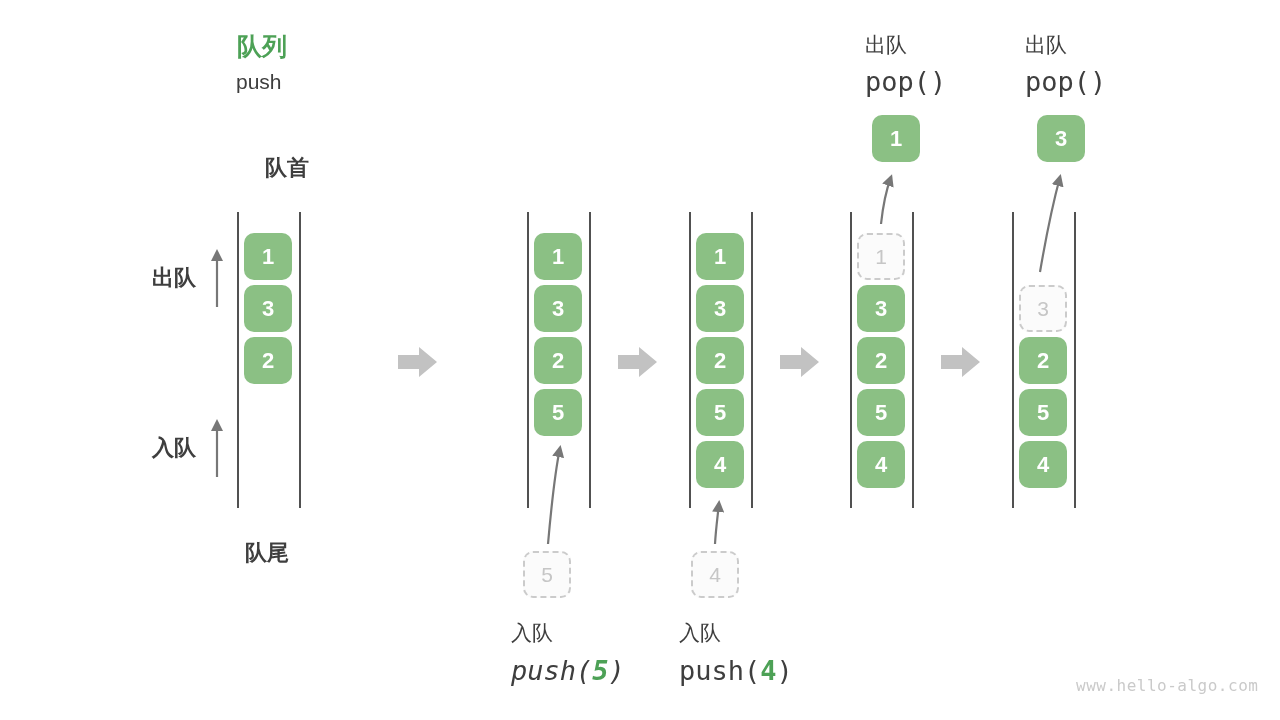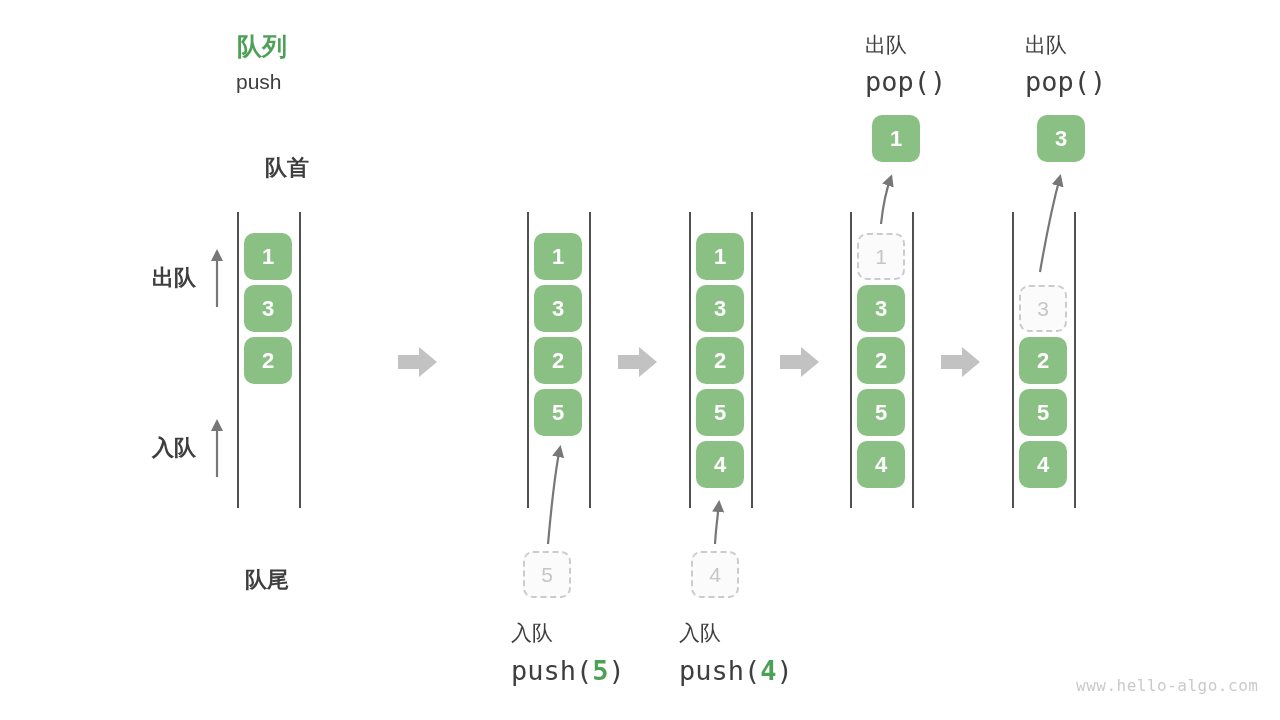--- a/index.html
+++ b/index.html
@@ -4,21 +4,21 @@
 <style>
   html,body{margin:0;padding:0;background:#ffffff;}
   .stage{
     position:relative;width:1280px;height:720px;background:#ffffff;overflow:hidden;
     font-family:"Liberation Sans","DejaVu Sans",sans-serif;
   }
   .title-zh{position:absolute;left:237px;top:30px;font-size:25px;font-weight:bold;color:var(--accent-green);}
   .title-en{position:absolute;left:236px;top:70px;font-size:21px;color:var(--dark-text);}
   .side-label{position:absolute;font-size:22px;font-weight:bold;color:var(--dark-text);}
   #lbl-front{left:243px;top:153px;margin-left:22px;}
-  #lbl-rear{left:245px;top:565px;}
+  #lbl-rear{left:245px;top:538px;}
   #lbl-dequeue{left:152px;top:263px;}
   #lbl-enqueue{left:152px;top:433px;}
   .col-line{position:absolute;width:1.6px;background:var(--column-line);}
   .item{
     position:absolute;width:48px;height:47px;border-radius:10px;
     background:var(--item-green);color:var(--item-text);
     font-size:22px;font-weight:bold;
     display:flex;align-items:center;justify-content:center;
   }
   .ghost{
@@ -102,19 +102,19 @@
   <div id="annot-root">
       <div class="item" style="left: 872px; top: 115px;">1</div>
       <div class="item" style="left: 1037px; top: 115px;">3</div>
       <div class="item ghost" style="left: 523px; top: 551px;">5</div>
       <div class="item ghost" style="left: 691px; top: 551px;">4</div>
       <div class="annot-zh" style="left: 865px; top: 31px;">出队</div>
       <div class="annot-call" style="left: 865px; top: 66px;">pop()</div>
       <div class="annot-zh" style="left: 1025px; top: 31px;">出队</div>
       <div class="annot-call" style="left: 1025px; top: 66px;">pop()</div>
       <div class="annot-zh" style="left: 511px; top: 619px;">入队</div>
-      <div class="annot-call" style="left: 511px; top: 655px;"><span>push(</span><span class="arg">5</span><span>)</span></div>
+      <div class="annot-call" style="left: 511px; top: 655px; font-style: italic;"><span>push(</span><span class="arg">5</span><span>)</span></div>
       <div class="annot-zh" style="left: 679px; top: 619px;">入队</div>
       <div class="annot-call" style="left: 679px; top: 655px;"><span>push(</span><span class="arg">4</span><span>)</span></div>
     </div>
 
   <div class="watermark">www.hello-algo.com</div>
 </div>
 
 </body></html>

